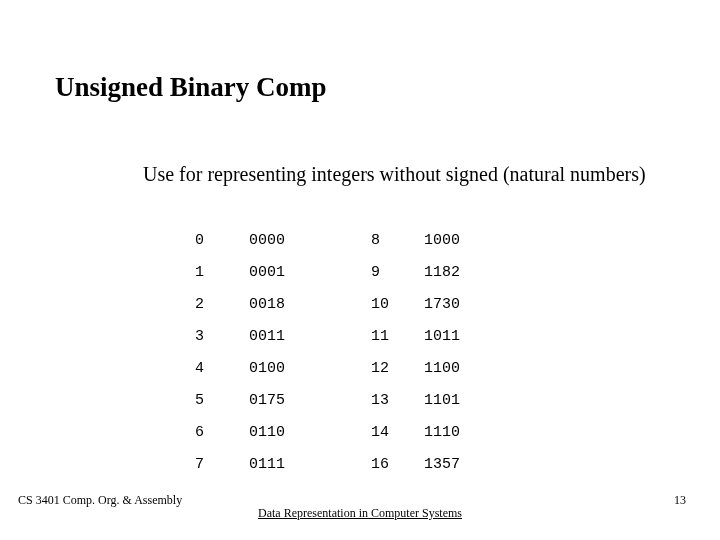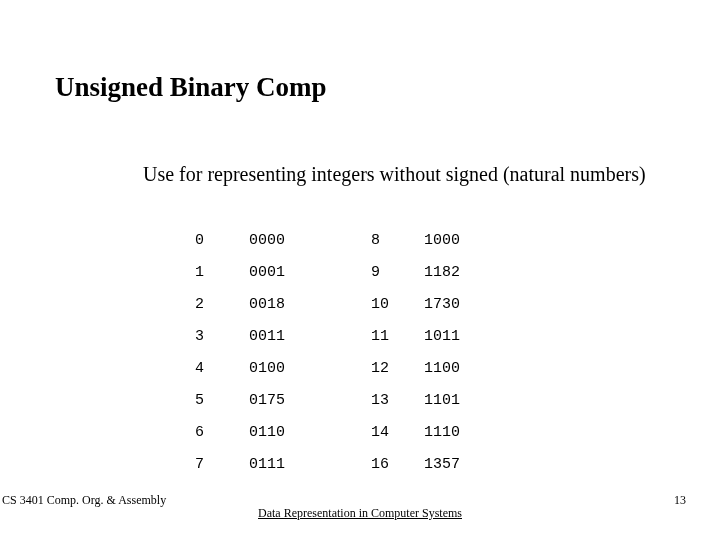--- a/index.html
+++ b/index.html
@@ -55,21 +55,21 @@
   .footer {
     position: absolute;
     bottom: 27px;
     left: 0;
     width: 720px;
     font-size: 12px;
     font-family: "Times New Roman", Times, serif;
   }
   .footer-left {
     position: absolute;
-    left: 2px;
+    left: 18px;
     bottom: 5px;
   }
   .footer-center {
     position: absolute;
     left: 0;
     width: 720px;
     text-align: center;
     bottom: -7px;
     line-height: 1.2;
     text-decoration: underline;

